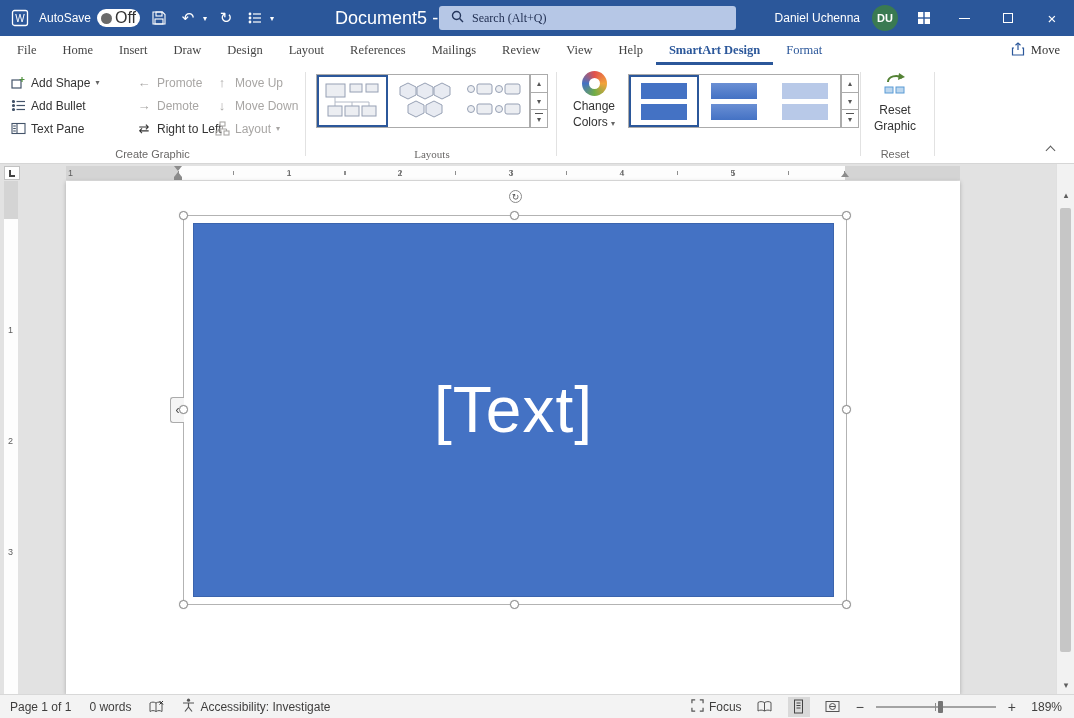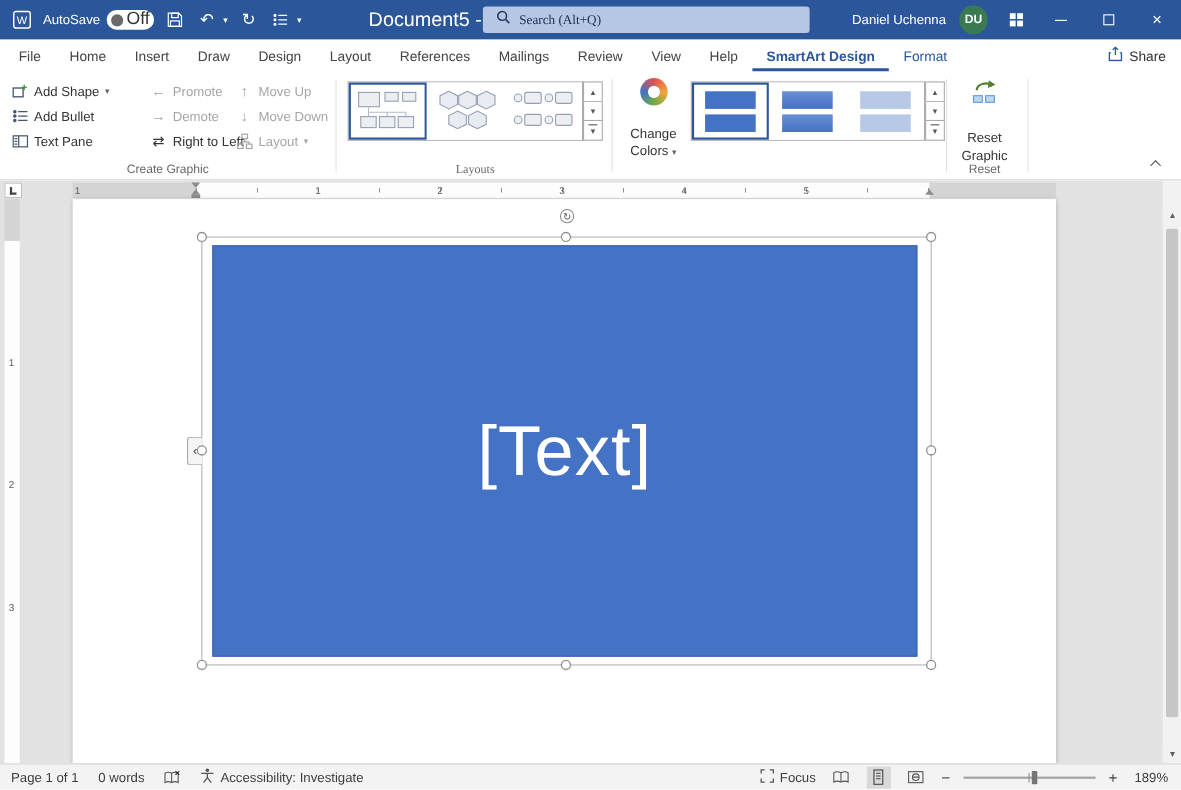--- a/index.html
+++ b/index.html
@@ -22,21 +22,21 @@
   .searchbox input{background:transparent;border:none;outline:none;font-size:12px;color:#1e2c4f;width:230px;font-family:Liberation Serif, serif;}
   .searchbox input::placeholder{color:#1e2c4f;opacity:1;}
   .tb-right{position:absolute;right:0;top:0;height:36px;display:flex;align-items:center;}
   .user-name{font-size:12px;margin-right:12px;}
   .avatar{width:26px;height:26px;border-radius:50%;background:#3a7a52;display:flex;align-items:center;justify-content:center;font-size:11px;font-weight:700;margin-right:16px;}
   .winbtn{width:44px;height:36px;display:flex;align-items:center;justify-content:center;font-size:15px;color:#fff;}
   .minbar{width:11px;height:1px;background:#fff;display:block;}
   .maxbox{width:10px;height:10px;border:1px solid #fff;display:block;}
 
   
-  #tabrow{position:absolute;top:36px;left:0;right:0;height:29px;background:#fff;display:flex;align-items:stretch;padding-left:4px;}
+  #tabrow{position:absolute;top:36px;left:0;right:0;height:29px;background:#fff;display:flex;align-items:stretch;padding-left:4px;font-family:Liberation Serif, serif;}
   .tab{padding:0 13px;font-size:12.5px;color:#444;display:flex;align-items:center;white-space:nowrap;}
   .tab.ctx{color:var(--titlebar);}
   .tab.active{color:var(--titlebar);font-weight:700;box-shadow:inset 0 -3px 0 var(--titlebar);}
   .share{position:absolute;right:14px;top:0;height:29px;display:flex;align-items:center;gap:6px;font-size:12.5px;color:#333;}
 
   
   #ribbon{position:absolute;top:65px;left:0;right:0;height:99px;background:#fff;border-bottom:1px solid #d6d6d6;}
   .vdiv{position:absolute;top:7px;height:84px;width:1px;background:#e2e2e2;}
   .grp-label{position:absolute;bottom:3px;font-size:11px;color:#6a6867;text-align:center;}
   .rbtn{position:absolute;display:flex;align-items:center;gap:5px;height:21px;font-size:12px;color:#333;white-space:nowrap;cursor:default;}
@@ -49,21 +49,21 @@
   .gal-thumb{width:71px;height:52px;display:flex;align-items:center;justify-content:center;background:#fff;}
   .gal-thumb.sel{outline:2px solid #2b579a;outline-offset:-2px;}
   .gal-scroll{position:absolute;top:9px;width:18px;height:54px;display:flex;flex-direction:column;}
   .gal-scroll .cell{flex:1;border:1px solid #ababab;border-top:none;background:#fff;display:flex;flex-direction:column;align-items:center;justify-content:center;font-size:8px;color:#555;}
   .gal-scroll .cell:first-child{border-top:1px solid #ababab;}
   .morebar{width:8px;height:1px;background:#555;margin-bottom:1px;}
   .bars{display:flex;flex-direction:column;gap:5px;}
   .bar{width:46px;height:16px;background:var(--smartart);}
   .bar.shine{background:linear-gradient(#6a8fd4,#4472c4);}
   .bar.lite{background:#b8c9e8;}
-  .big-btn{position:absolute;display:flex;flex-direction:column;align-items:center;font-size:12px;color:#333;text-align:center;gap:15px;}
+  .big-btn{position:absolute;display:flex;flex-direction:column;align-items:center;font-size:12px;color:#333;text-align:center;}
   .bb-label{width:58px;line-height:1.3;}
   .donut{width:25px;height:25px;border-radius:50%;background:conic-gradient(#e2504c,#f2a33a,#70ad47,#4472c4,#e2504c);position:relative;margin-bottom:3px;}
   .donut::after{content:"";position:absolute;left:7px;top:7px;width:11px;height:11px;border-radius:50%;background:#fff;}
   .collapse-chip{position:absolute;right:16px;bottom:8px;width:16px;height:12px;display:flex;align-items:center;justify-content:center;}
   .chev-up{width:7px;height:7px;border-top:1.5px solid #5c5c5c;border-left:1.5px solid #5c5c5c;transform:rotate(45deg);margin-top:3px;}
 
   
   #docarea{position:absolute;top:164px;left:0;width:1074px;height:530px;background:var(--canvas);overflow:hidden;}
   .tabsel{position:absolute;left:4px;top:2px;width:16px;height:14px;background:#fff;border:1px solid #c2c2c2;display:flex;align-items:center;justify-content:center;}
   .tabsel i{display:block;width:6px;height:7px;border-left:2px solid #444;border-bottom:2px solid #444;}
@@ -191,21 +191,21 @@
     <span class="tab active">SmartArt Design</span>
     <span class="tab ctx">Format</span>
     <span class="share">
       <span>
         <svg width="14" height="14" viewBox="0 0 14 14" fill="none" stroke="#2b579a" stroke-width="1.2">
             <path d="M7 1 v7"></path>
             <path d="M4.5 3.2 7 1 l2.5 2.2"></path>
             <path d="M3 6 H1.5 V13 h11 V6 H11"></path>
           </svg>
       </span>
-      <span>Share</span>
+      <span>Move</span>
     </span>
   </div>
 
   <div id="ribbon">
 
     <div class="rbtn" style="left:10px;top:7px;">
       <span class="ric">
         <svg width="15" height="15" viewBox="0 0 15 15" fill="none" stroke="#44546a" stroke-width="1.2">
             <rect x="1" y="5" width="9" height="8"></rect>
             <path d="M11 2 v5 M8.5 4.5 h5" stroke="#4e8f3c"></path>

